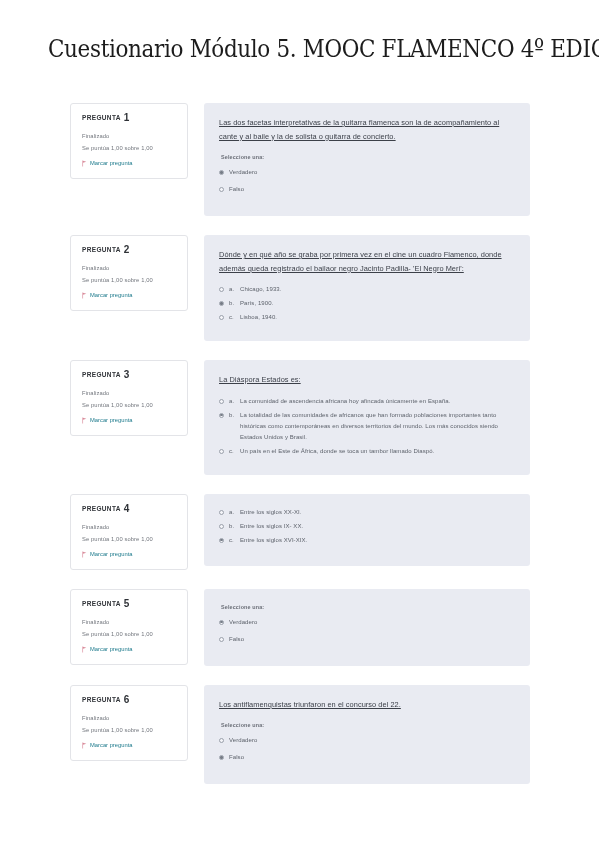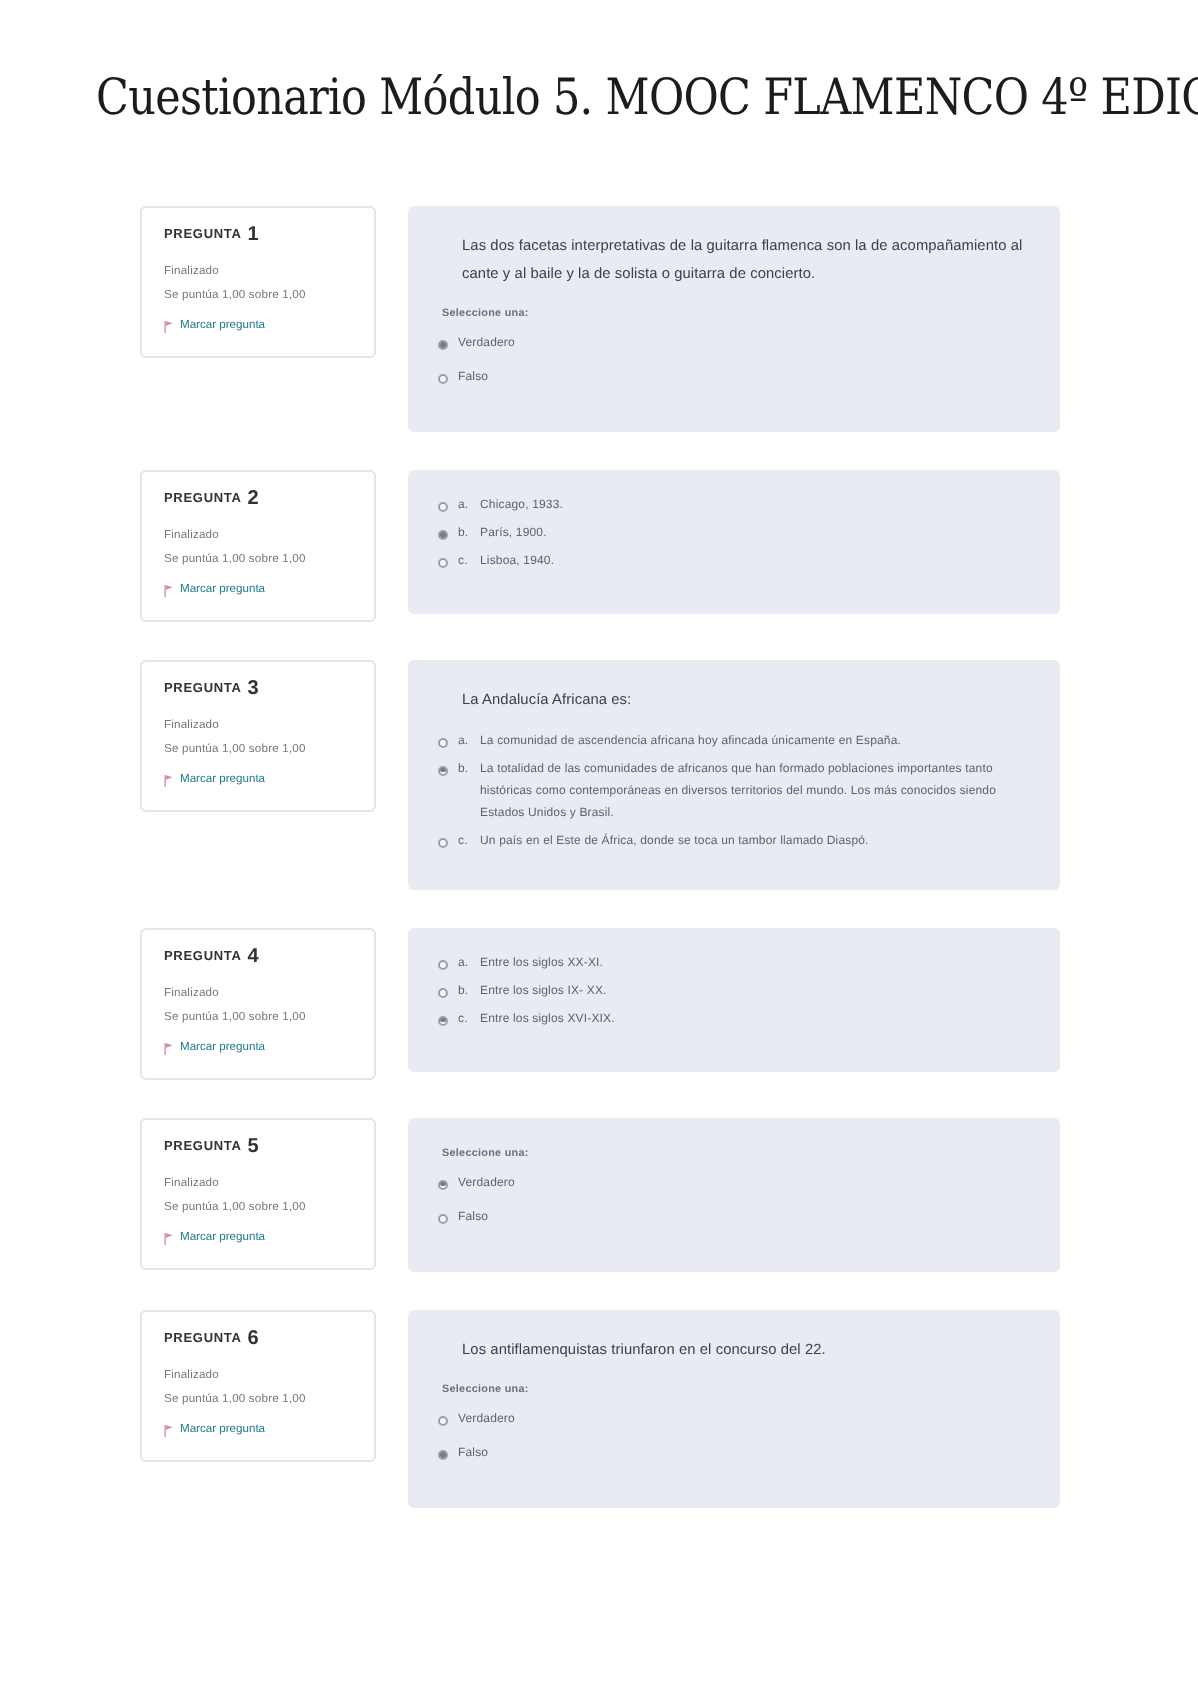--- a/index.html
+++ b/index.html
@@ -108,21 +108,22 @@
     background: #e9ebf2;
     border-radius: 3px;
     padding: 13px 16px 15px 15px;
     min-height: 72px;
   }
   .q-text {
     font-size: 7.4px;
     line-height: 13.5px;
     color: #3c4049;
     letter-spacing: 0.05px;
-    margin: 0 0 9px 12px;
+    margin: 0 0 9px 0;
+    text-decoration: underline;
   }
   .q-prompt {
     font-size: 5.4px;
     line-height: 10px;
     color: #6b6f78;
     font-weight: bold;
     letter-spacing: 0.15px;
     margin: 0 0 5px 2px;
   }
   .answers {
@@ -222,20 +223,21 @@
             <span class="flag-icon">
               <svg viewBox="0 0 6 8" width="5" height="7" aria-hidden="true">
                 <path d="M0.7 0.4 L0.7 7.6" stroke="#d98b9a" stroke-width="0.8" fill="none"></path>
                 <path d="M1.2 0.6 L5.2 1.8 L1.2 3.2 Z" fill="#d98b9a"></path>
               </svg>
             </span>
             <span class="q-flag-label">Marcar pregunta</span>
           </div>
         </div>
         <div class="q-content">
+          <p class="q-text">Dónde y en qué año se graba por primera vez en el cine un cuadro Flamenco, donde además queda registrado el bailaor negro Jacinto Padilla- 'El Negro Meri':</p>
           <ul class="answers">
             <li class="answer">
               <span class="radio"></span>
               <span class="answer-letter">a.</span>
               <span class="answer-text">Chicago, 1933.</span>
             </li>
             <li class="answer">
               <span class="radio checked"></span>
               <span class="answer-letter">b.</span>
               <span class="answer-text">París, 1900.</span>
@@ -257,21 +259,21 @@
             <span class="flag-icon">
               <svg viewBox="0 0 6 8" width="5" height="7" aria-hidden="true">
                 <path d="M0.7 0.4 L0.7 7.6" stroke="#d98b9a" stroke-width="0.8" fill="none"></path>
                 <path d="M1.2 0.6 L5.2 1.8 L1.2 3.2 Z" fill="#d98b9a"></path>
               </svg>
             </span>
             <span class="q-flag-label">Marcar pregunta</span>
           </div>
         </div>
         <div class="q-content">
-          <p class="q-text">La Andalucía Africana es:</p>
+          <p class="q-text">La Diáspora Estados es:</p>
           <ul class="answers">
             <li class="answer">
               <span class="radio"></span>
               <span class="answer-letter">a.</span>
               <span class="answer-text">La comunidad de ascendencia africana hoy afincada únicamente en España.</span>
             </li>
             <li class="answer">
               <span class="radio checked"></span>
               <span class="answer-letter">b.</span>
               <span class="answer-text">La totalidad de las comunidades de africanos que han formado poblaciones importantes tanto históricas como contemporáneas en diversos territorios del mundo. Los más conocidos siendo Estados Unidos y Brasil.</span>

